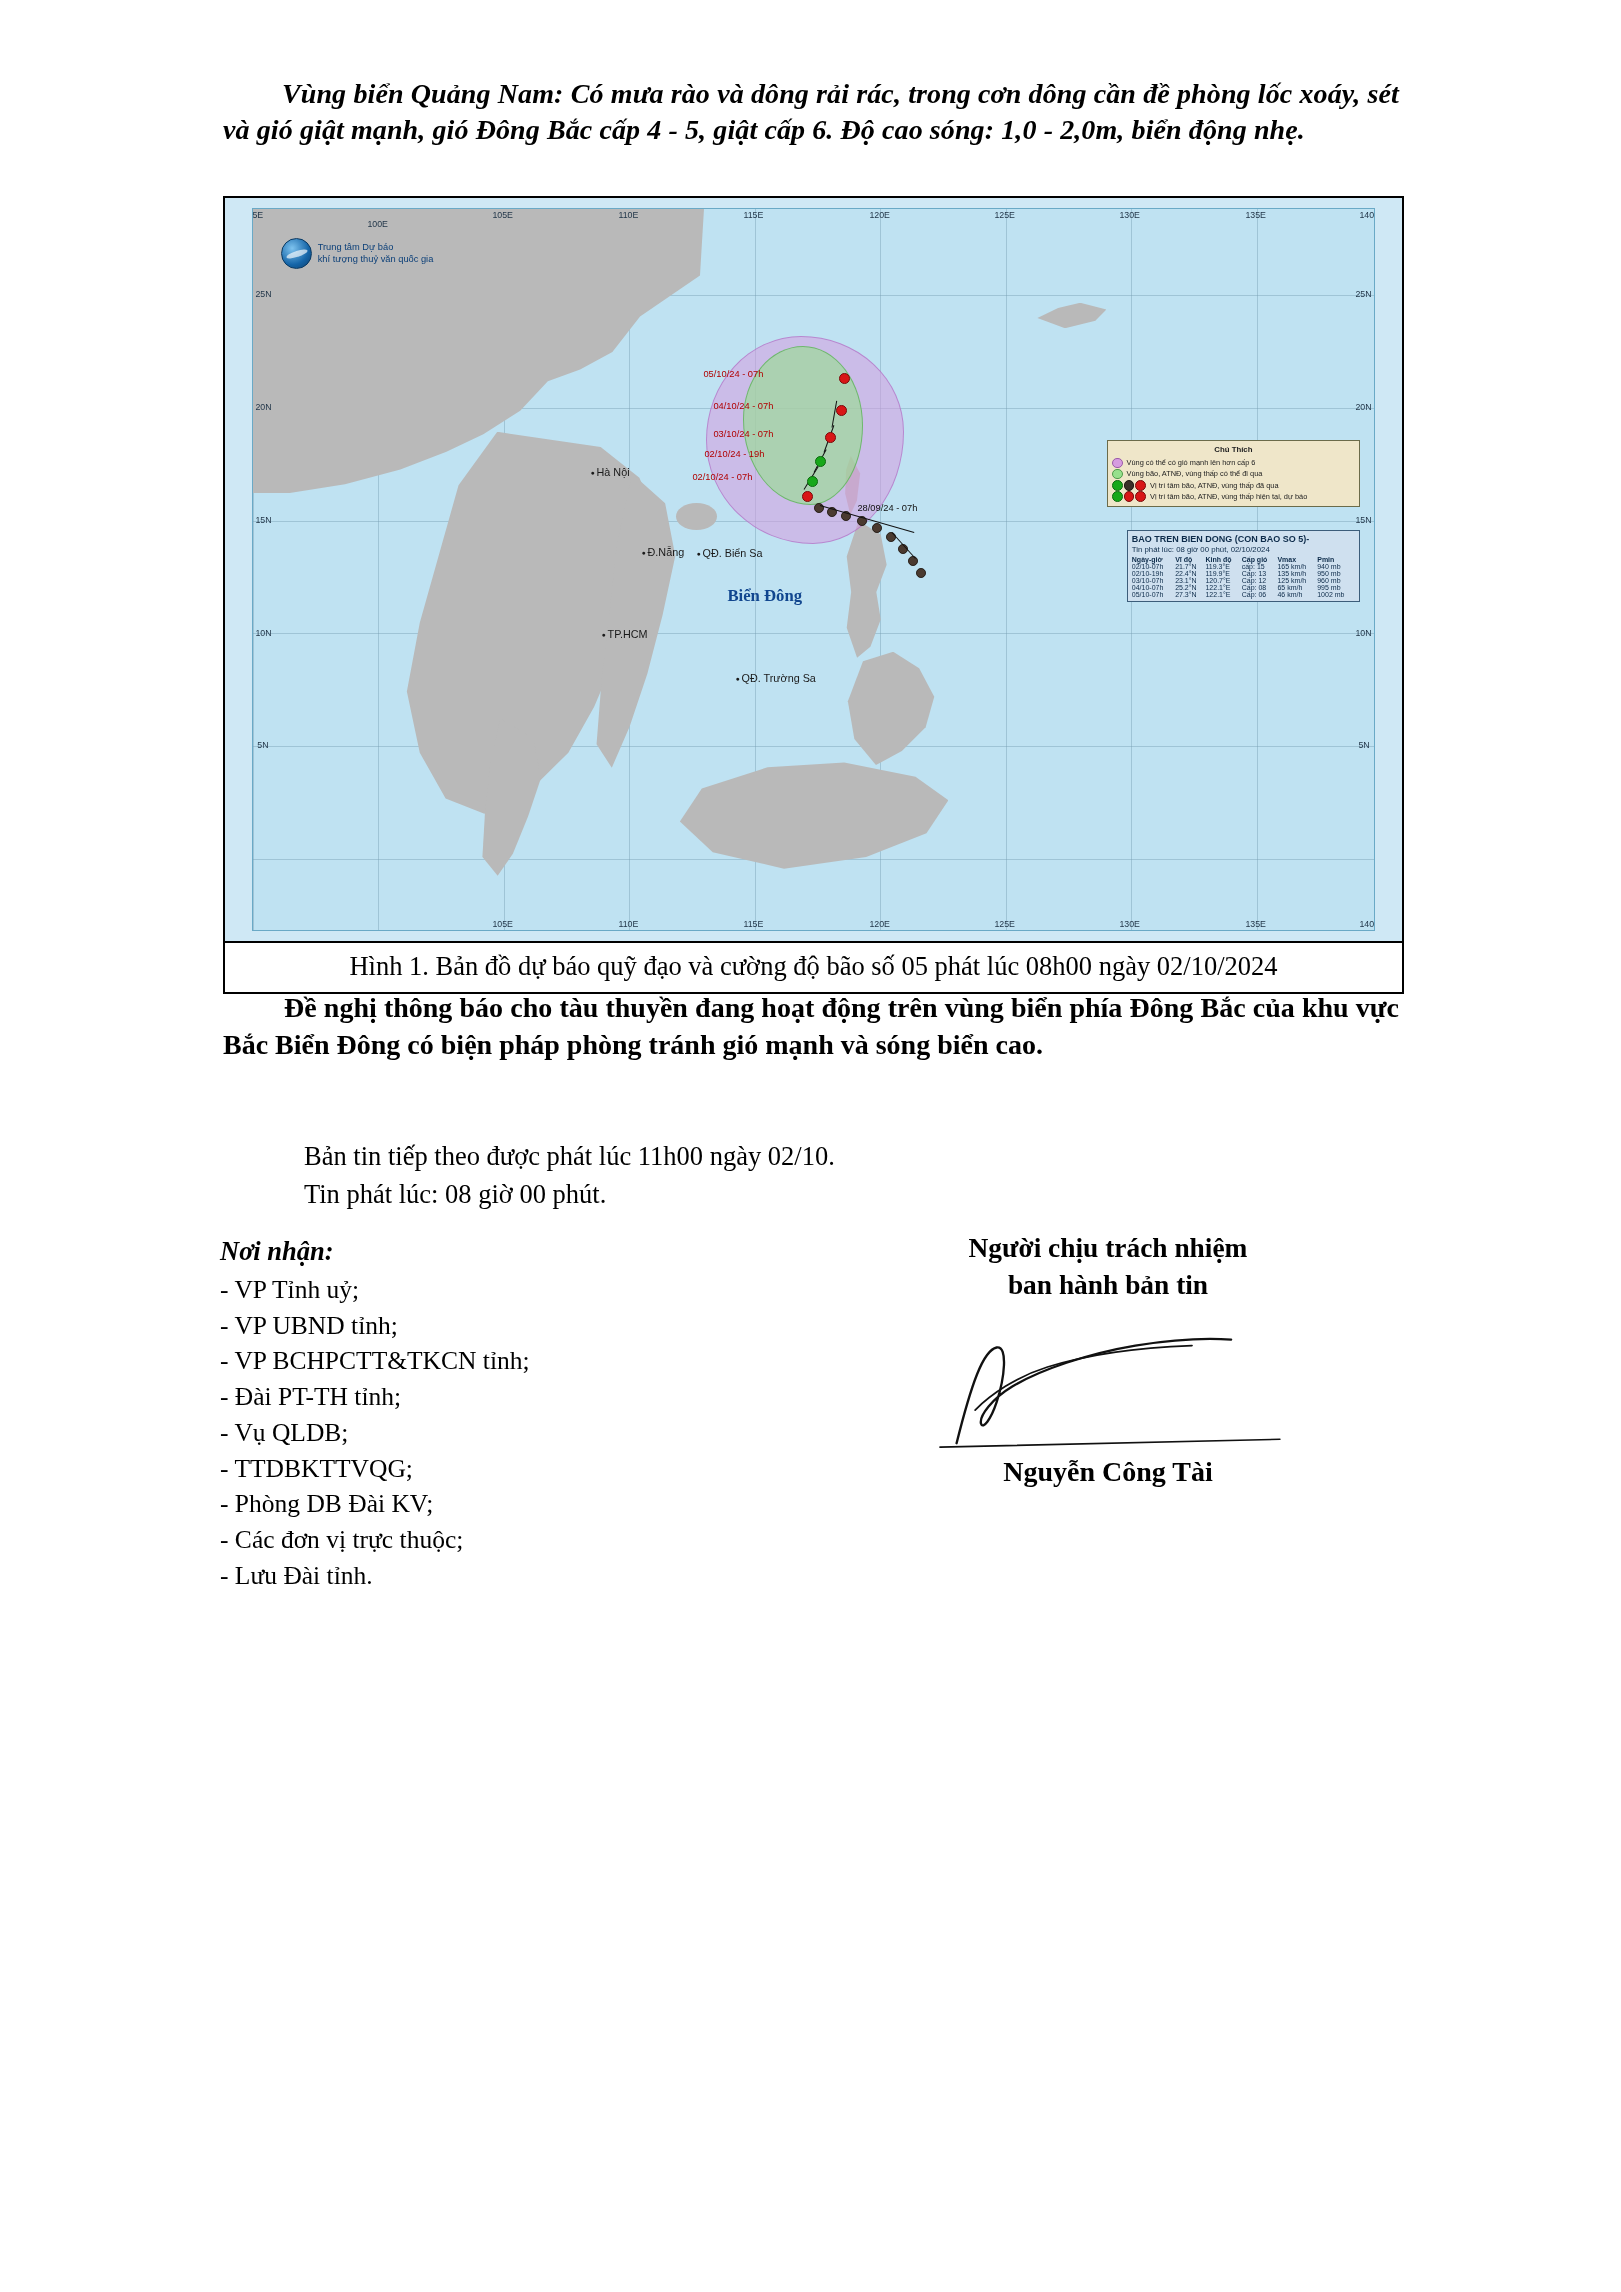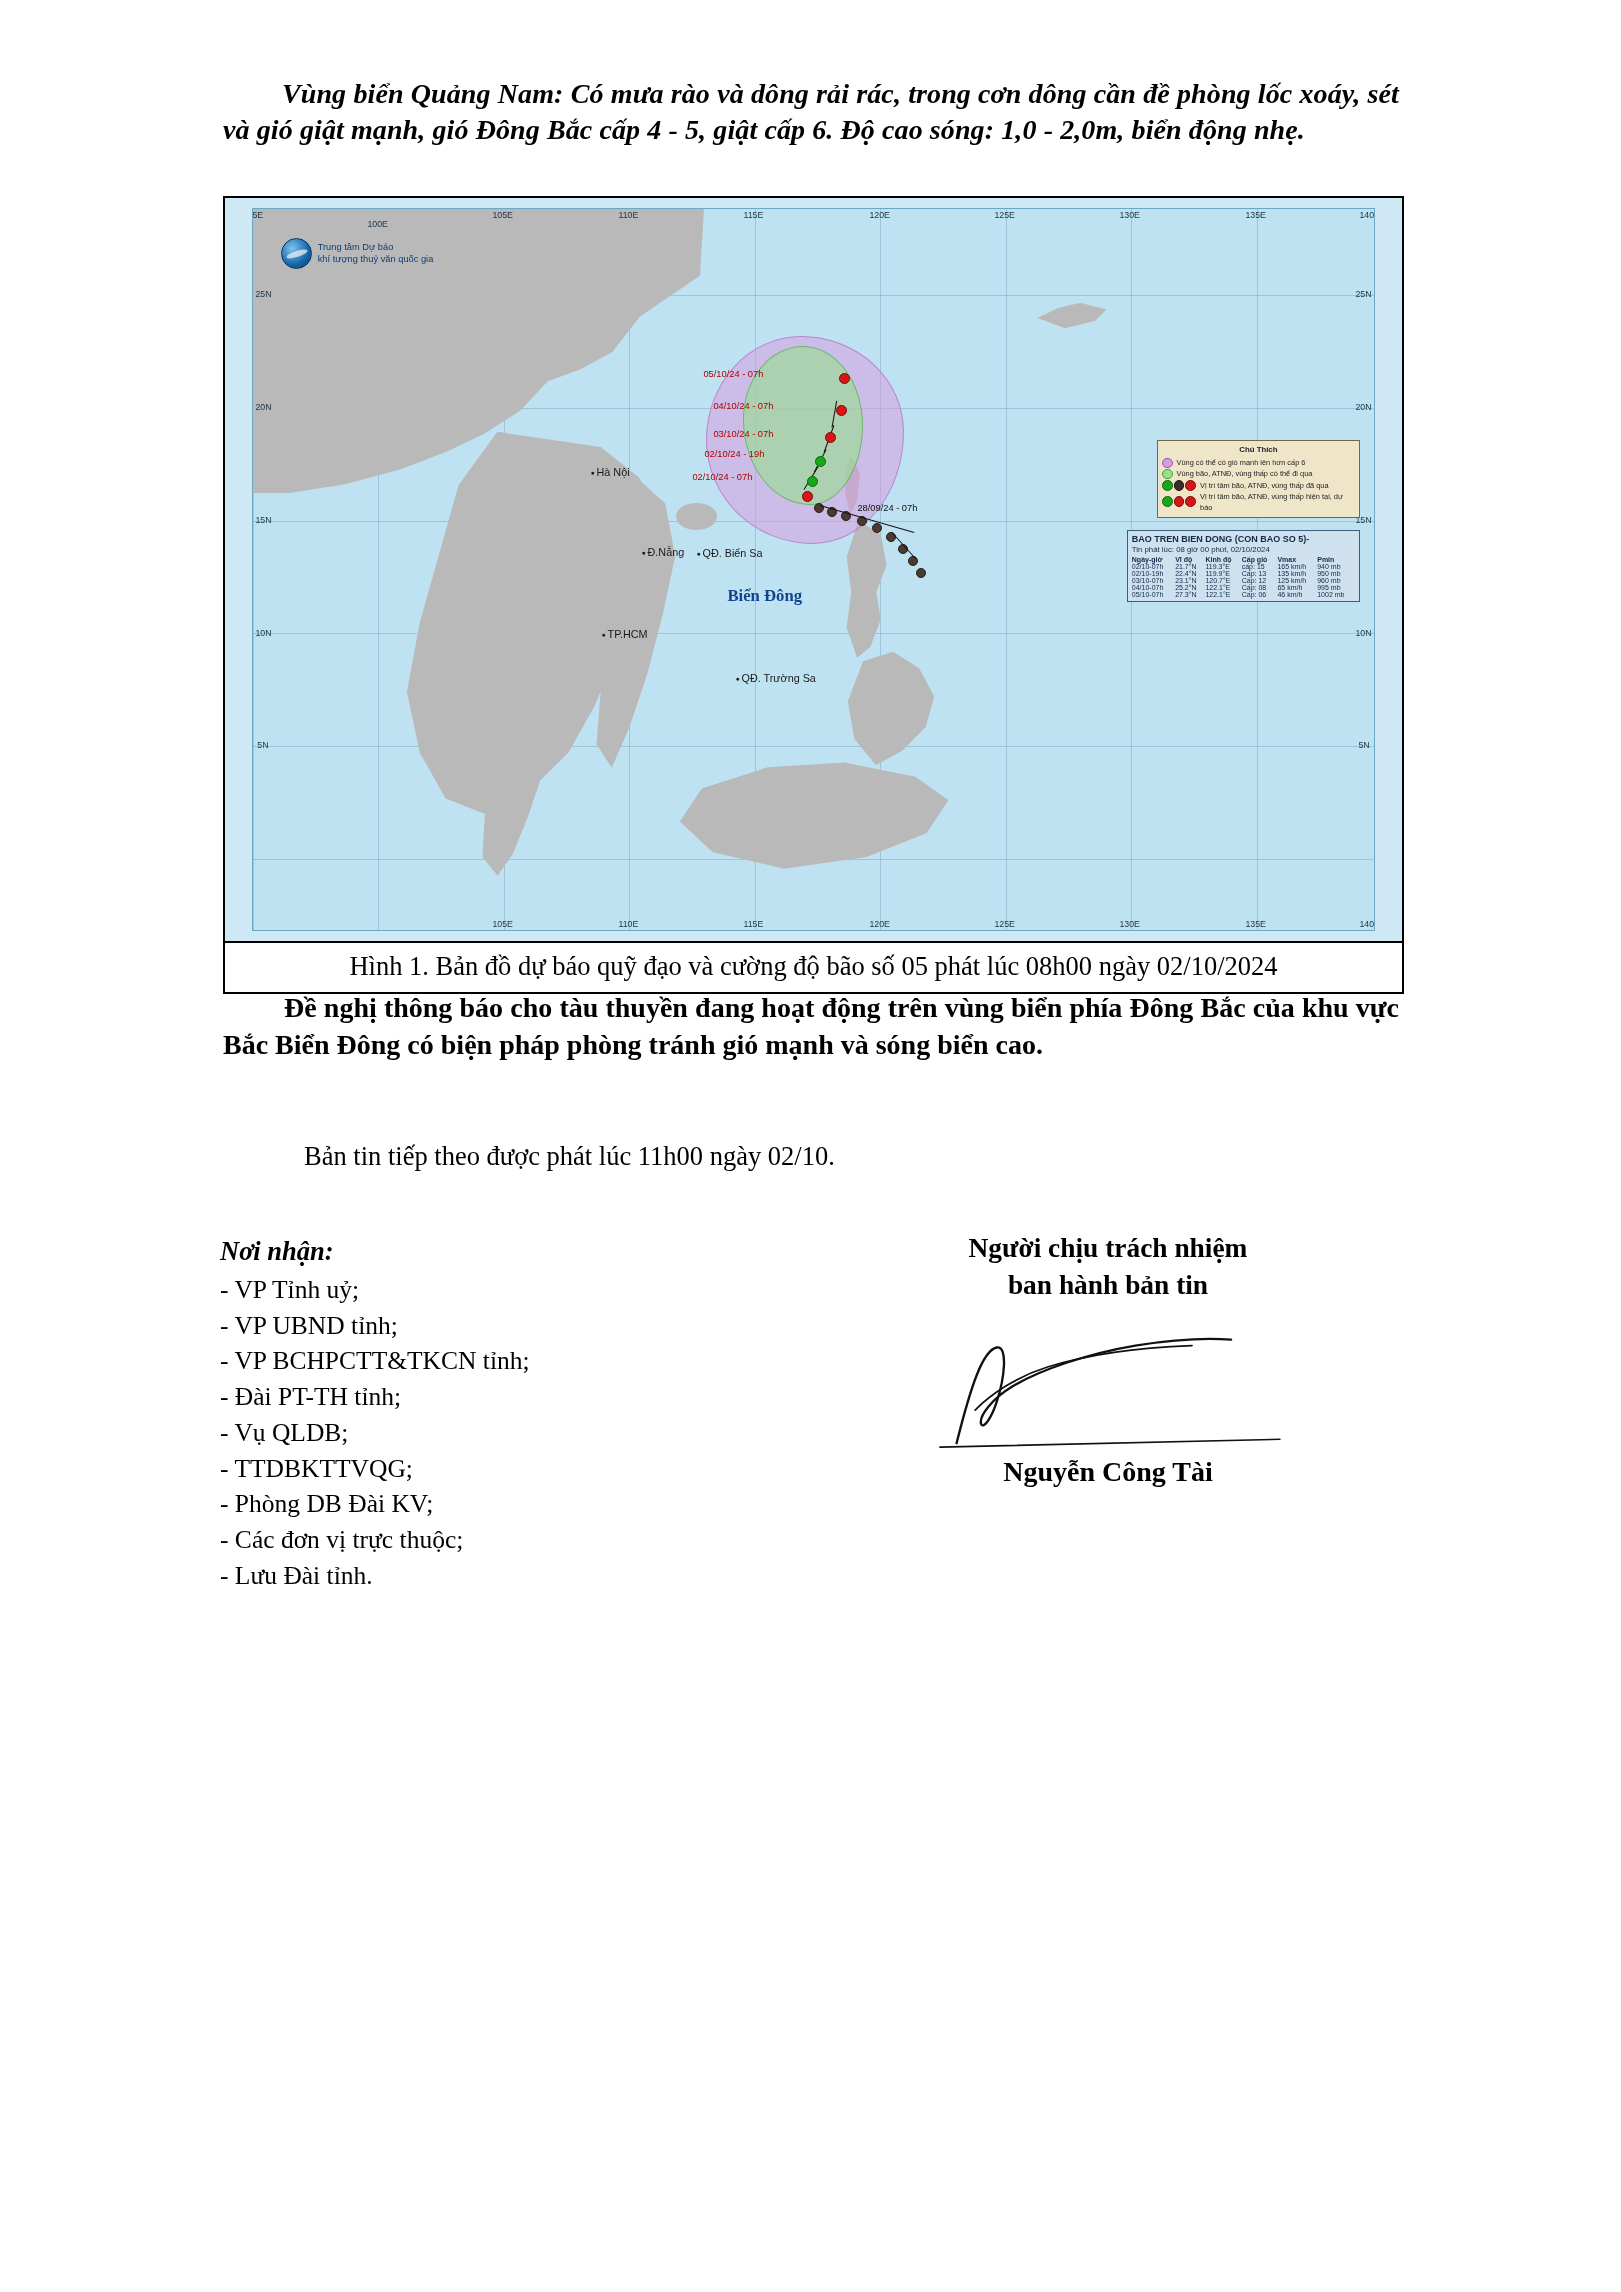--- a/index.html
+++ b/index.html
@@ -178,21 +178,21 @@
     color: #b00000;
     white-space: nowrap;
   }
   .track-time.dark { color: #111; }
 
   
   .legend {
     position: absolute;
     right: 13.7px;
     top: 231px;
-    width: 203px;
+    width: 253px;
     background: #efe6c9;
     border: 1px solid #6b6b4a;
     font-family: "Liberation Sans", sans-serif;
     font-size: 7.4px;
     color: #222;
     padding: 2.9px 3.9px 3.9px 3.9px;
     box-sizing: border-box;
     line-height: 1.5;
   }
   .legend-title {
@@ -563,20 +563,21 @@
       </div>
     </div>
 
     <div class="fig-caption">Hình 1. Bản đồ dự báo quỹ đạo và cường độ bão số 05 phát lúc 08h00 ngày 02/10/2024</div>
   </div>
 
   <div class="para-bold">Đề nghị thông báo cho tàu thuyền đang hoạt động trên vùng biển phía Đông Bắc của khu vực Bắc Biển Đông có biện pháp phòng tránh gió mạnh và sóng biển cao.</div>
 
   <div class="para-plain">
     <div>Bản tin tiếp theo được phát lúc 11h00 ngày 02/10.</div>
+    <div>Tin phát lúc: 08 giờ 00 phút.</div>
   </div>
 
   <div class="recipients">
     <div class="head">Nơi nhận:</div>
     <ul>
       <li>- VP Tỉnh uỷ;</li>
       <li>- VP UBND tỉnh;</li>
       <li>- VP BCHPCTT&amp;TKCN tỉnh;</li>
       <li>- Đài PT-TH tỉnh;</li>
       <li>- Vụ QLDB;</li>

